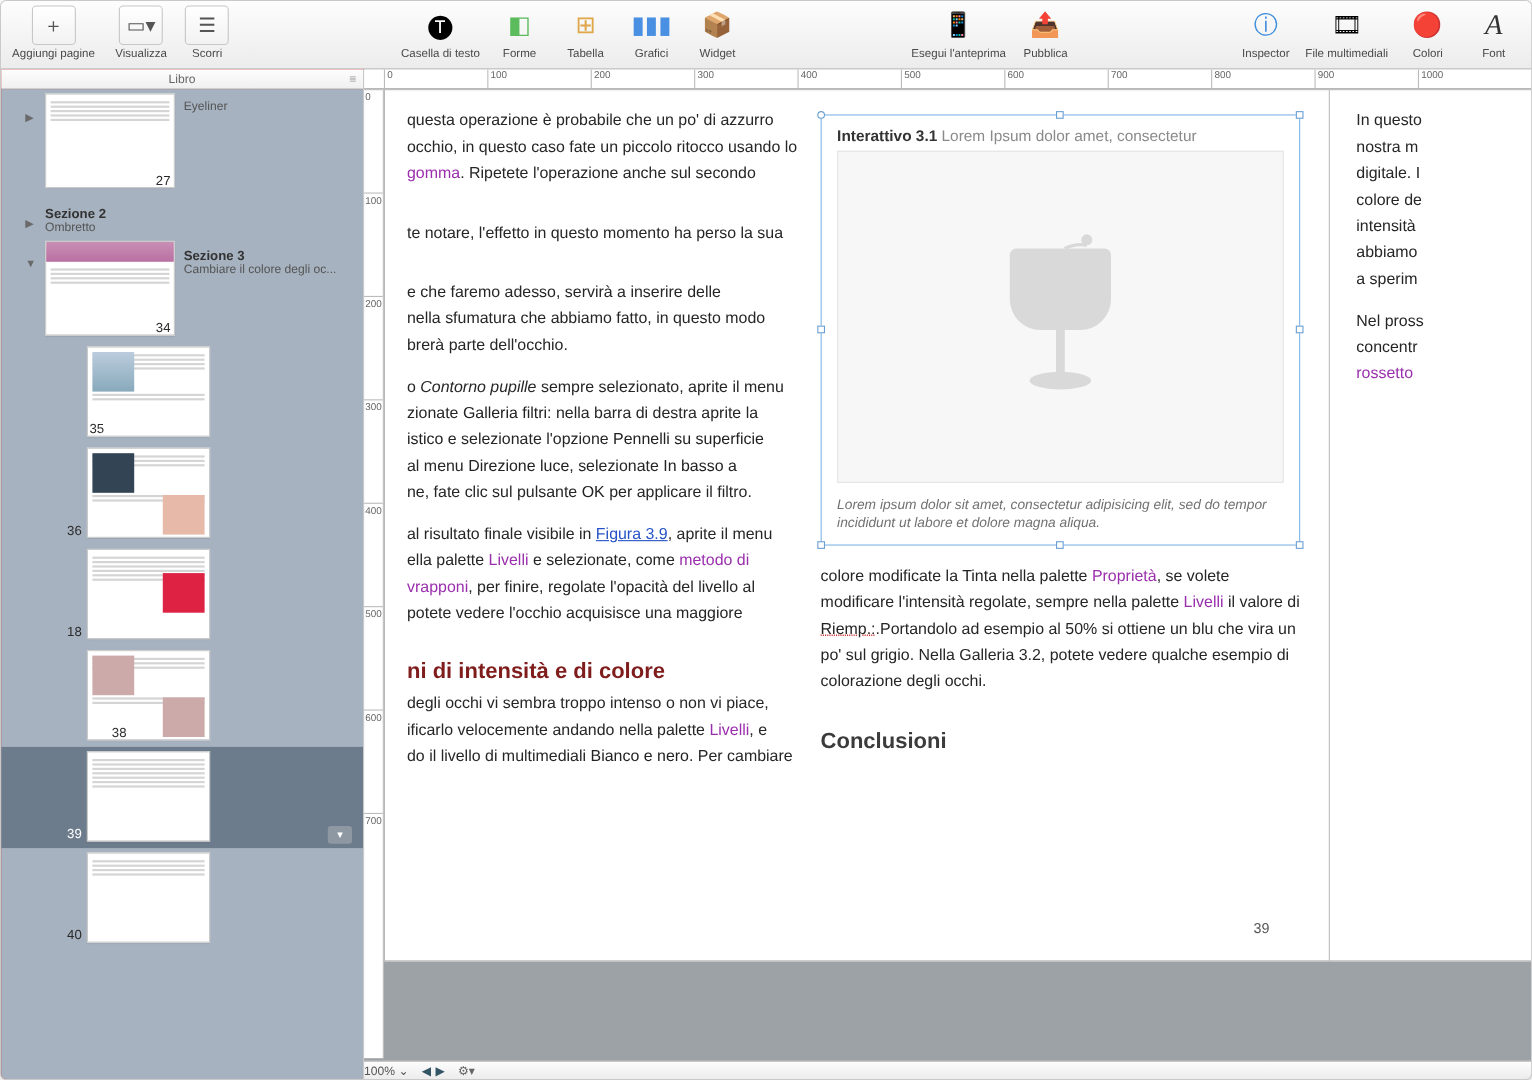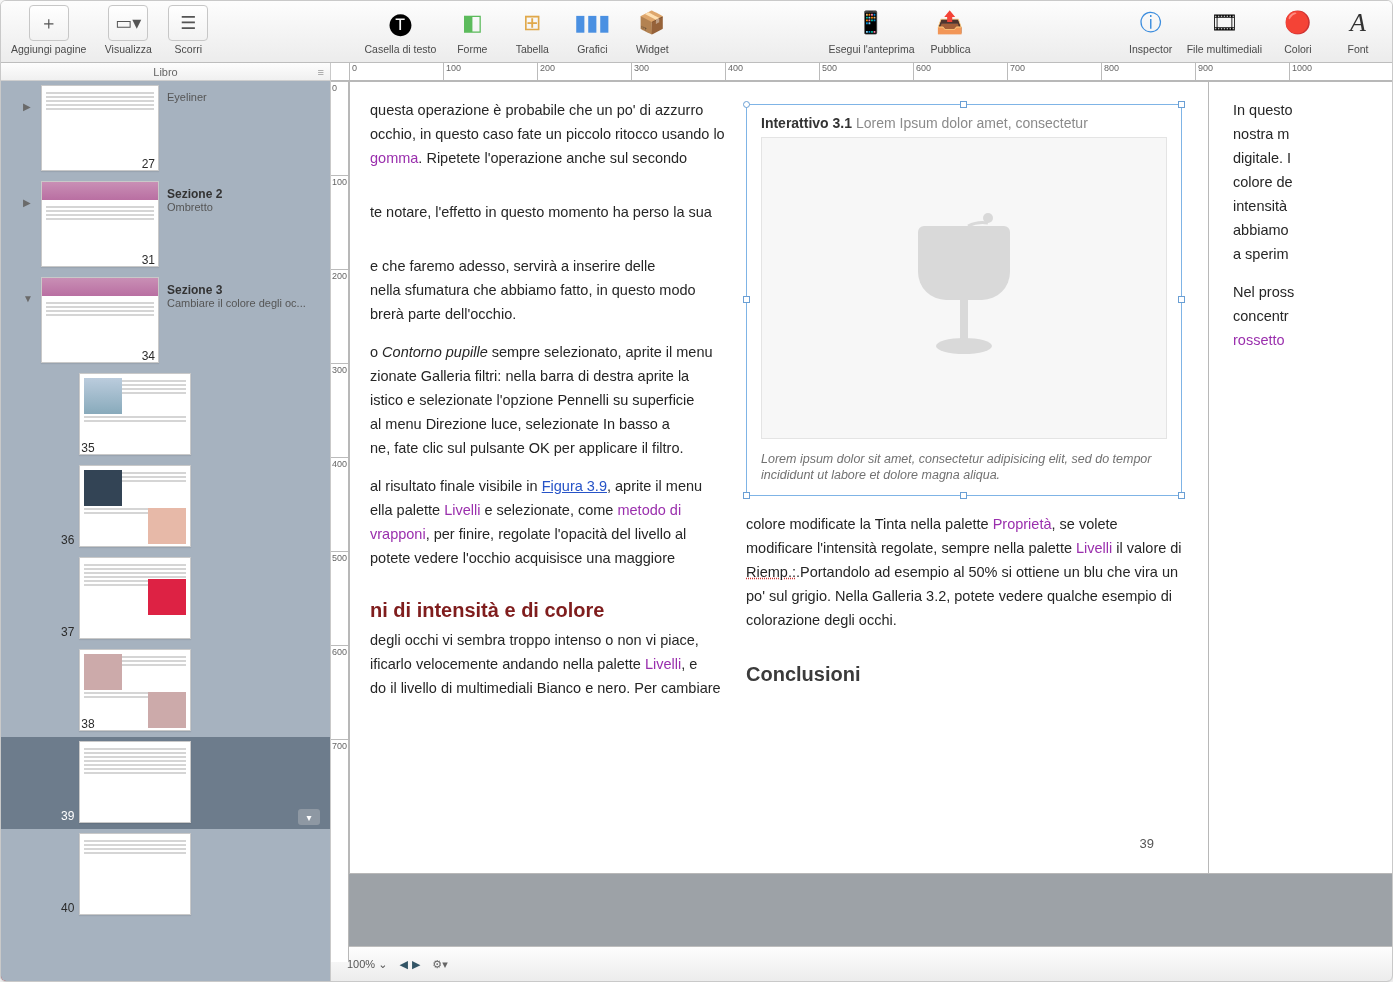--- a/index.html
+++ b/index.html
@@ -67,21 +67,21 @@
 .widget .w-title b { color:#333; font-weight:700;}
 .widget .w-preview { height:302px; background:#f7f7f7; margin:0 14px 10px 14px; border:1px solid #e4e4e4; display:flex; align-items:center; justify-content:center;}
 .widget .w-caption { font-size:12.5px; font-style:italic; color:#717171; padding:2px 14px 12px 14px; line-height:16px;}
 .handle { width:7px; height:7px; background:#fff; border:1px solid #6a9fd4; position:absolute; }
 .handle.tl{left:-4px;top:-4px}.handle.tr{right:-4px;top:-4px}.handle.bl{left:-4px;bottom:-4px}.handle.br{right:-4px;bottom:-4px}
 .handle.tc{left:50%;top:-4px;margin-left:-4px}.handle.bc{left:50%;bottom:-4px;margin-left:-4px}
 .handle.lc{left:-4px;top:50%;margin-top:-4px}.handle.rc{right:-4px;top:50%;margin-top:-4px}
 .text-below { font-size:14.5px; line-height:24px; color:#262626; margin-top:16px;}
 .keynote-icon svg { width:120px; height:160px; }
 
-.statusbar { height:35px; background:linear-gradient(#fdfdfd,#ececec); border-top:1px solid #bdbdbd; display:flex; align-items:center; padding:0 16px; gap:10px; font-size:11px; color:#555;}
+.statusbar { height:17px; background:linear-gradient(#fdfdfd,#ececec); border-top:1px solid #bdbdbd; display:flex; align-items:center; padding:0 0; gap:10px; font-size:11px; color:#555;}
 .statusbar .nav-btns span { padding:0 2px; color:#356; }
 .gear { color:#666; }
 
 .page.right .rcol { font-size:14.5px; line-height:24px; color:#262626; padding-left:4px;}
 </style>
 </head>
 <body>
 
 <div class="window">
 
@@ -179,32 +179,20 @@
               </div>
             <div class="page-num" style="width:auto;text-align:left;margin-top:-14px;margin-left:-18px;position:relative;">27</div>
           </div>
           <div class="row-label">
               <div class="sec-sub">Eyeliner</div>
             </div>
         </div>
 
         <div class="thumb-row" style="padding-left:40px">
           <span class="disclosure" style="left:22px">▶</span>
-          <div style="display:flex;flex-direction:column;align-items:flex-end">
-            <div class="thumb big">
-                <div class="thumb-hdr"></div>
-                <div class="thumb-body">
-                  <div class="t-line"></div>
-                  <div class="t-line"></div>
-                  <div class="t-line"></div>
-                  <div class="t-line"></div>
-                </div>
-              </div>
-            <div class="page-num" style="width:auto;margin-top:-14px;margin-left:-18px;position:relative;">31</div>
-          </div>
           <div class="row-label">
             <div class="sec-title">Sezione 2</div>
             <div class="sec-sub">Ombretto</div>
           </div>
         </div>
 
         <div class="thumb-row" style="padding-left:40px">
           <span class="disclosure" style="left:22px">▼</span>
           <div style="display:flex;flex-direction:column;align-items:flex-end">
             <div class="thumb big">
@@ -264,38 +252,38 @@
                 <div class="thumb-body">
                   <div class="t-line"></div>
                   <div class="t-line"></div>
                   <div class="t-line"></div>
                   <div class="thumb-left" style="background:#d24;float:right;margin:3px 0 0 3px"></div>
                   <div class="t-line"></div>
                   <div class="t-line"></div>
                   <div class="t-line"></div>
                 </div>
               </div>
-              <div class="page-num" style="text-align:left;margin-left:-18px;margin-top:-14px">37</div>
+              <div class="page-num" style="text-align:left;margin-left:-18px;margin-top:-14px">18</div>
             </div>
         </div>
         <div class="thumb-row indent">
           <div>
               <div class="thumb small">
                 <div class="thumb-body">
                   <div class="thumb-left" style="background:#caa"></div>
                   <div class="t-line"></div>
                   <div class="t-line"></div>
                   <div class="t-line"></div>
                   <div style="clear:both"></div>
                   <div class="thumb-left" style="background:#caa;float:right;margin:2px 0 0 3px"></div>
                   <div class="t-line"></div>
                   <div class="t-line"></div>
                 </div>
               </div>
-              <div class="page-num" style="text-align:center;margin-left:-18px;margin-top:-14px">38</div>
+              <div class="page-num" style="text-align:right;margin-left:-18px;margin-top:-14px">38</div>
             </div>
         </div>
         <div class="thumb-row indent selected-row" style="position:relative">
           <div>
               <div class="thumb small">
                 <div class="thumb-body">
                   <div class="t-line"></div>
                   <div class="t-line"></div>
                   <div class="t-line"></div>
                   <div class="t-line"></div>

